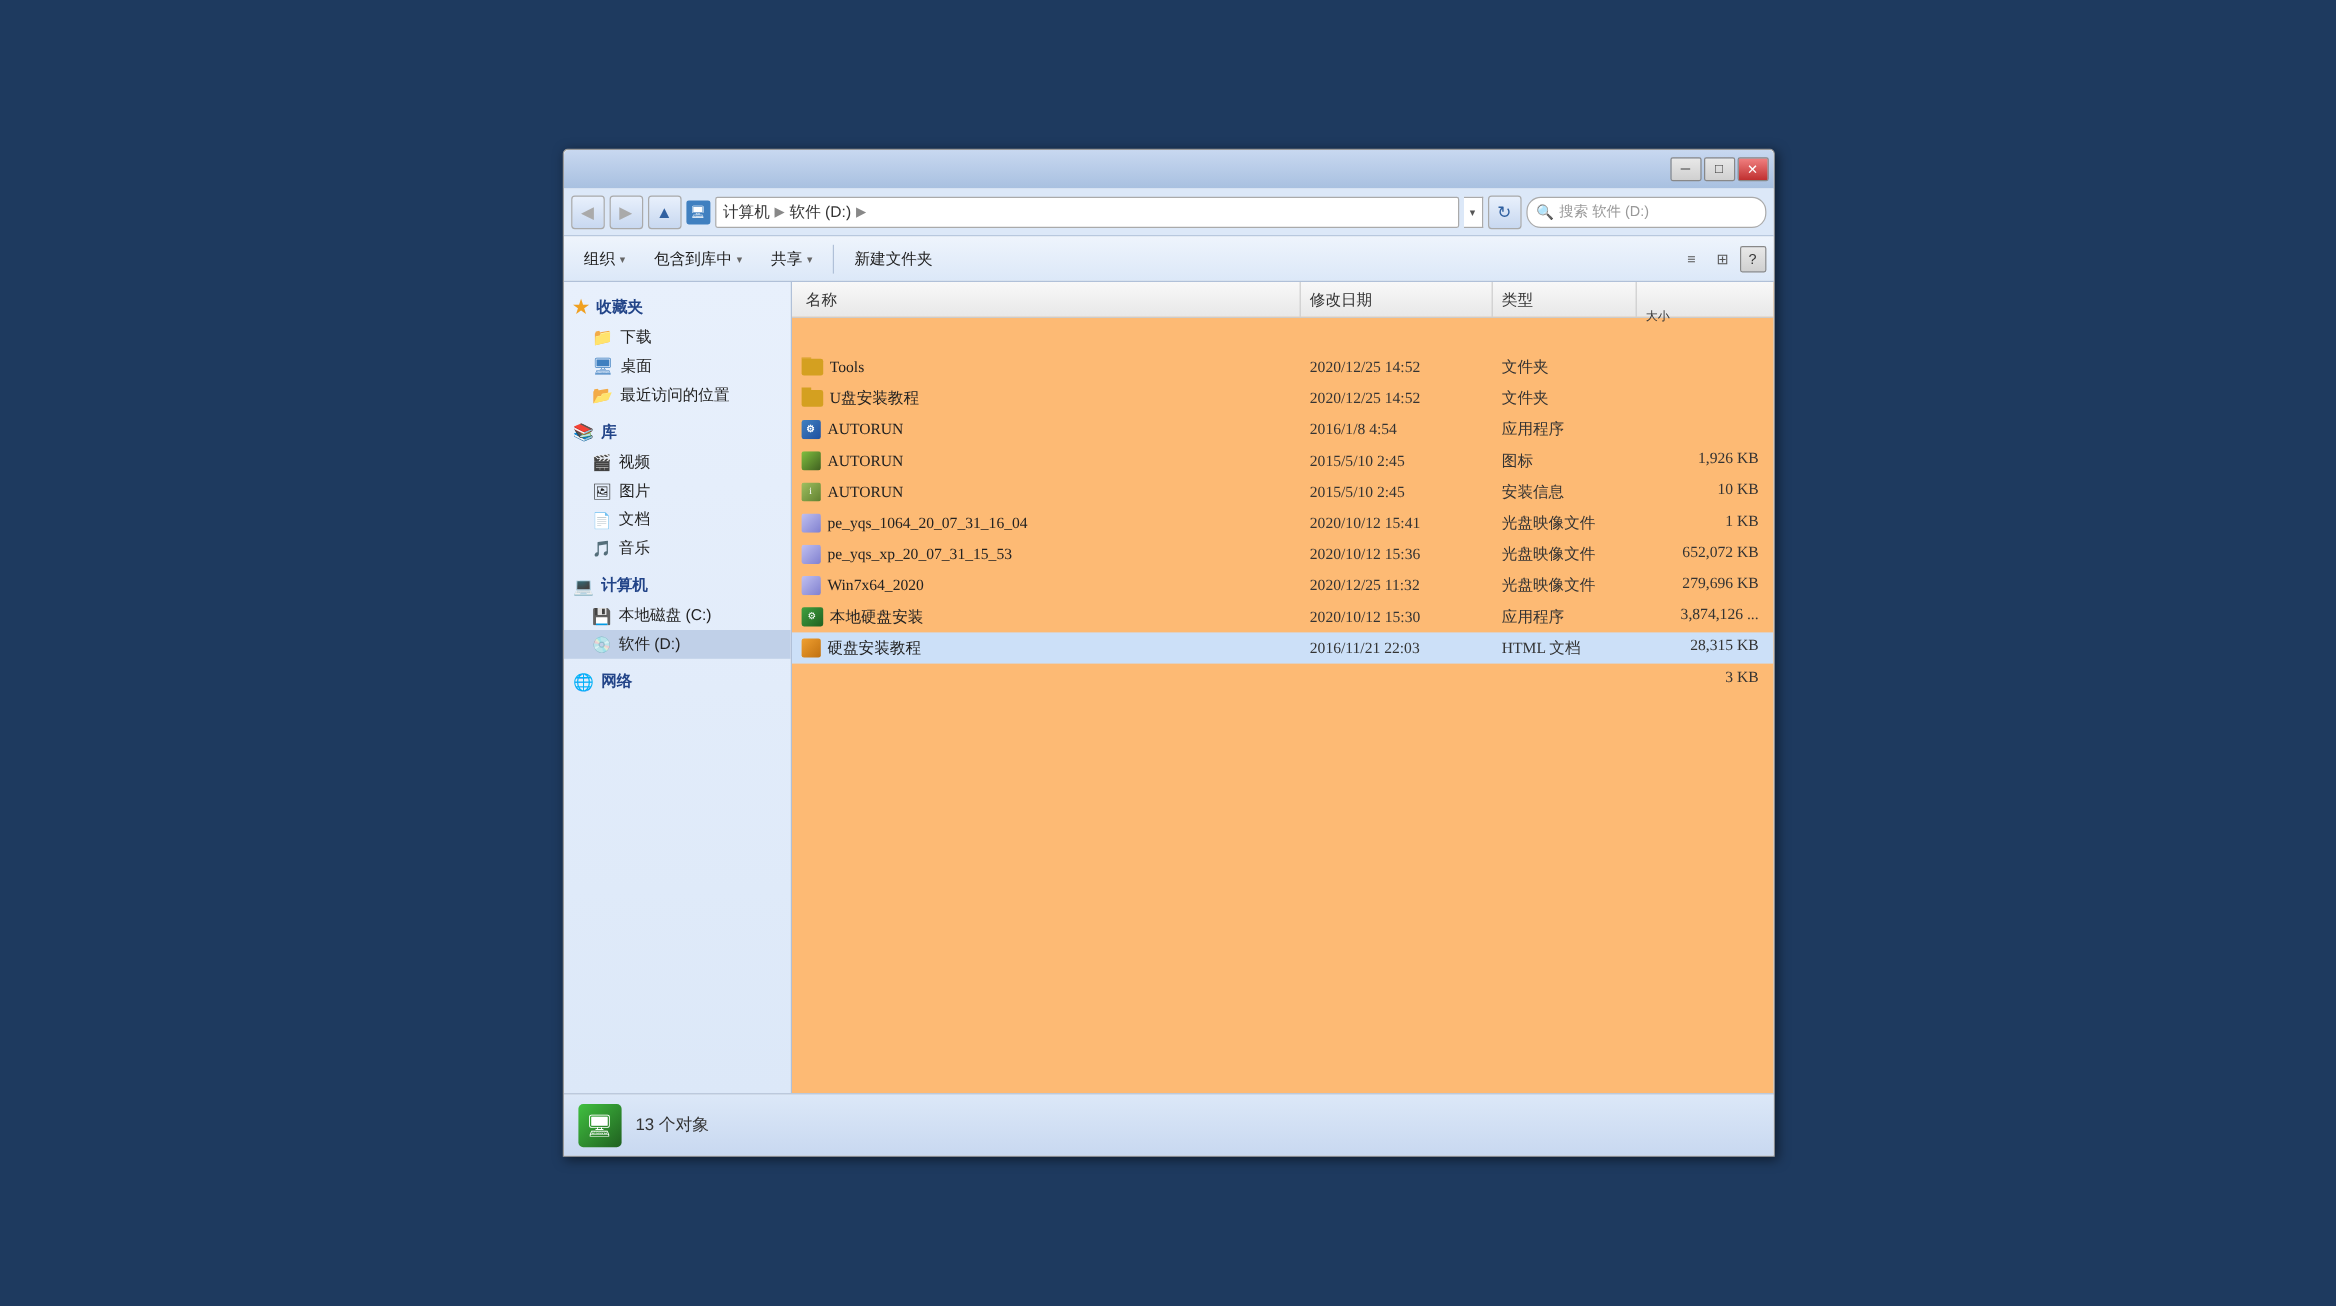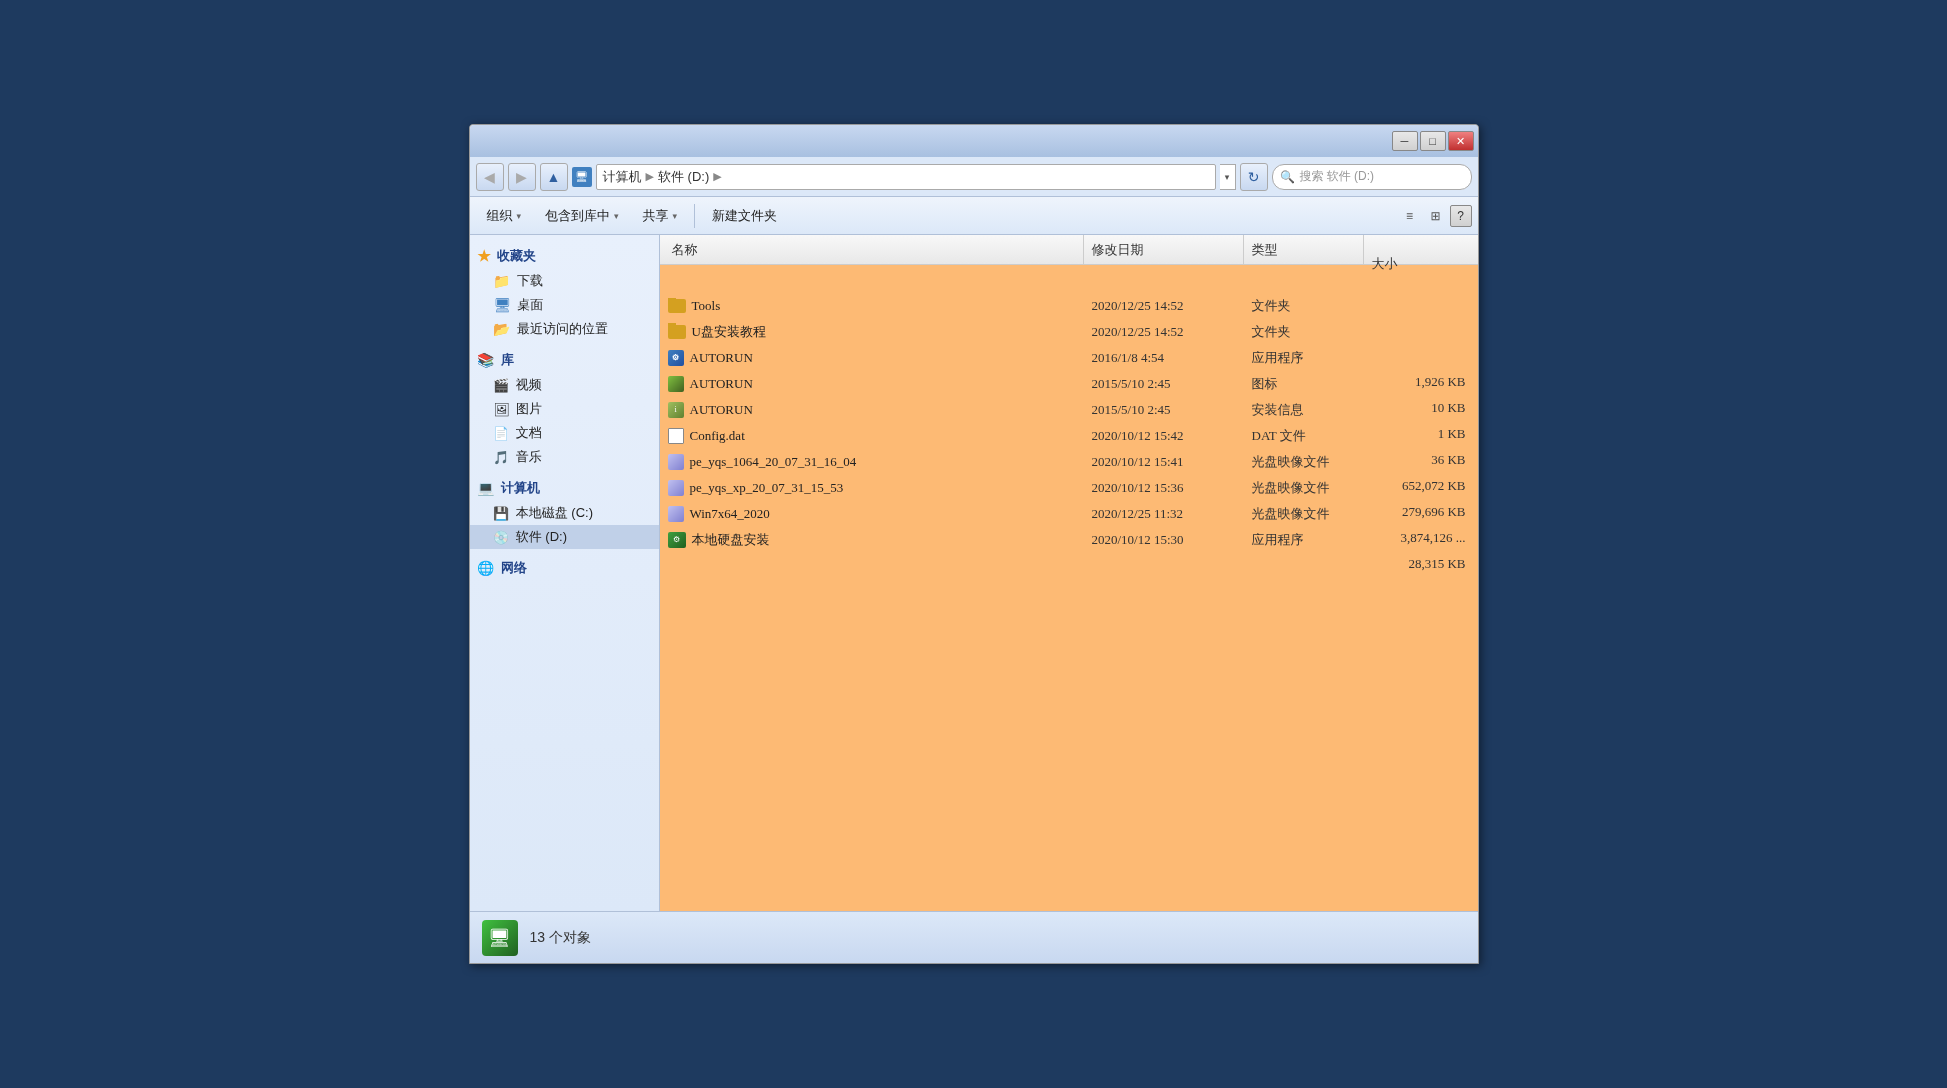--- a/index.html
+++ b/index.html
@@ -259,21 +259,21 @@
       color: #333;
       cursor: pointer;
       border-right: 1px solid #ccc;
       height: 100%;
       display: flex;
       align-items: center;
     }
     .col-size {
       flex: 1;
       padding: 0 8px;
-      font-size: 13px;
+      font-size: 10px;
       color: #333;
       cursor: pointer;
       height: 100%;
       display: flex;
       align-items: center;
       margin-top: 28px;
     }
     .file-list { flex: 1; overflow-y: auto; font-family: Liberation Serif, serif; }
     .file-row {
       height: 26px;
@@ -665,31 +665,20 @@
               </span>
       <span>AUTORUN</span>
     </div>
     <div class="file-cell-date">2015/5/10 2:45</div>
     <div class="file-cell-type">安装信息</div>
     <div class="file-cell-size">1 KB</div>
   </div>
           <div class="file-row">
     <div class="file-cell-name">
       <span>
-                <div class="icon-dat"></div>
-              </span>
-      <span>Config.dat</span>
-    </div>
-    <div class="file-cell-date">2020/10/12 15:42</div>
-    <div class="file-cell-type">DAT 文件</div>
-    <div class="file-cell-size">36 KB</div>
-  </div>
-          <div class="file-row">
-    <div class="file-cell-name">
-      <span>
                 <div class="icon-iso"></div>
               </span>
       <span>pe_yqs_1064_20_07_31_16_04</span>
     </div>
     <div class="file-cell-date">2020/10/12 15:41</div>
     <div class="file-cell-type">光盘映像文件</div>
     <div class="file-cell-size">652,072 KB</div>
   </div>
           <div class="file-row">
     <div class="file-cell-name">
@@ -717,20 +706,31 @@
     <div class="file-cell-name">
       <span>
                 <div class="icon-local">⚙</div>
               </span>
       <span>本地硬盘安装</span>
     </div>
     <div class="file-cell-date">2020/10/12 15:30</div>
     <div class="file-cell-type">应用程序</div>
     <div class="file-cell-size">28,315 KB</div>
   </div>
+          <div class="file-row selected">
+    <div class="file-cell-name">
+      <span>
+                <div class="icon-html"></div>
+              </span>
+      <span>硬盘安装教程</span>
+    </div>
+    <div class="file-cell-date">2016/11/21 22:03</div>
+    <div class="file-cell-type">HTML 文档</div>
+    <div class="file-cell-size">3 KB</div>
+  </div>
         </div>
     </div>
   </div>
 
   <div class="status-bar">
     <div class="status-icon">🖥</div>
     <span class="status-text">13 个对象</span>
   </div>
 </div>
 

